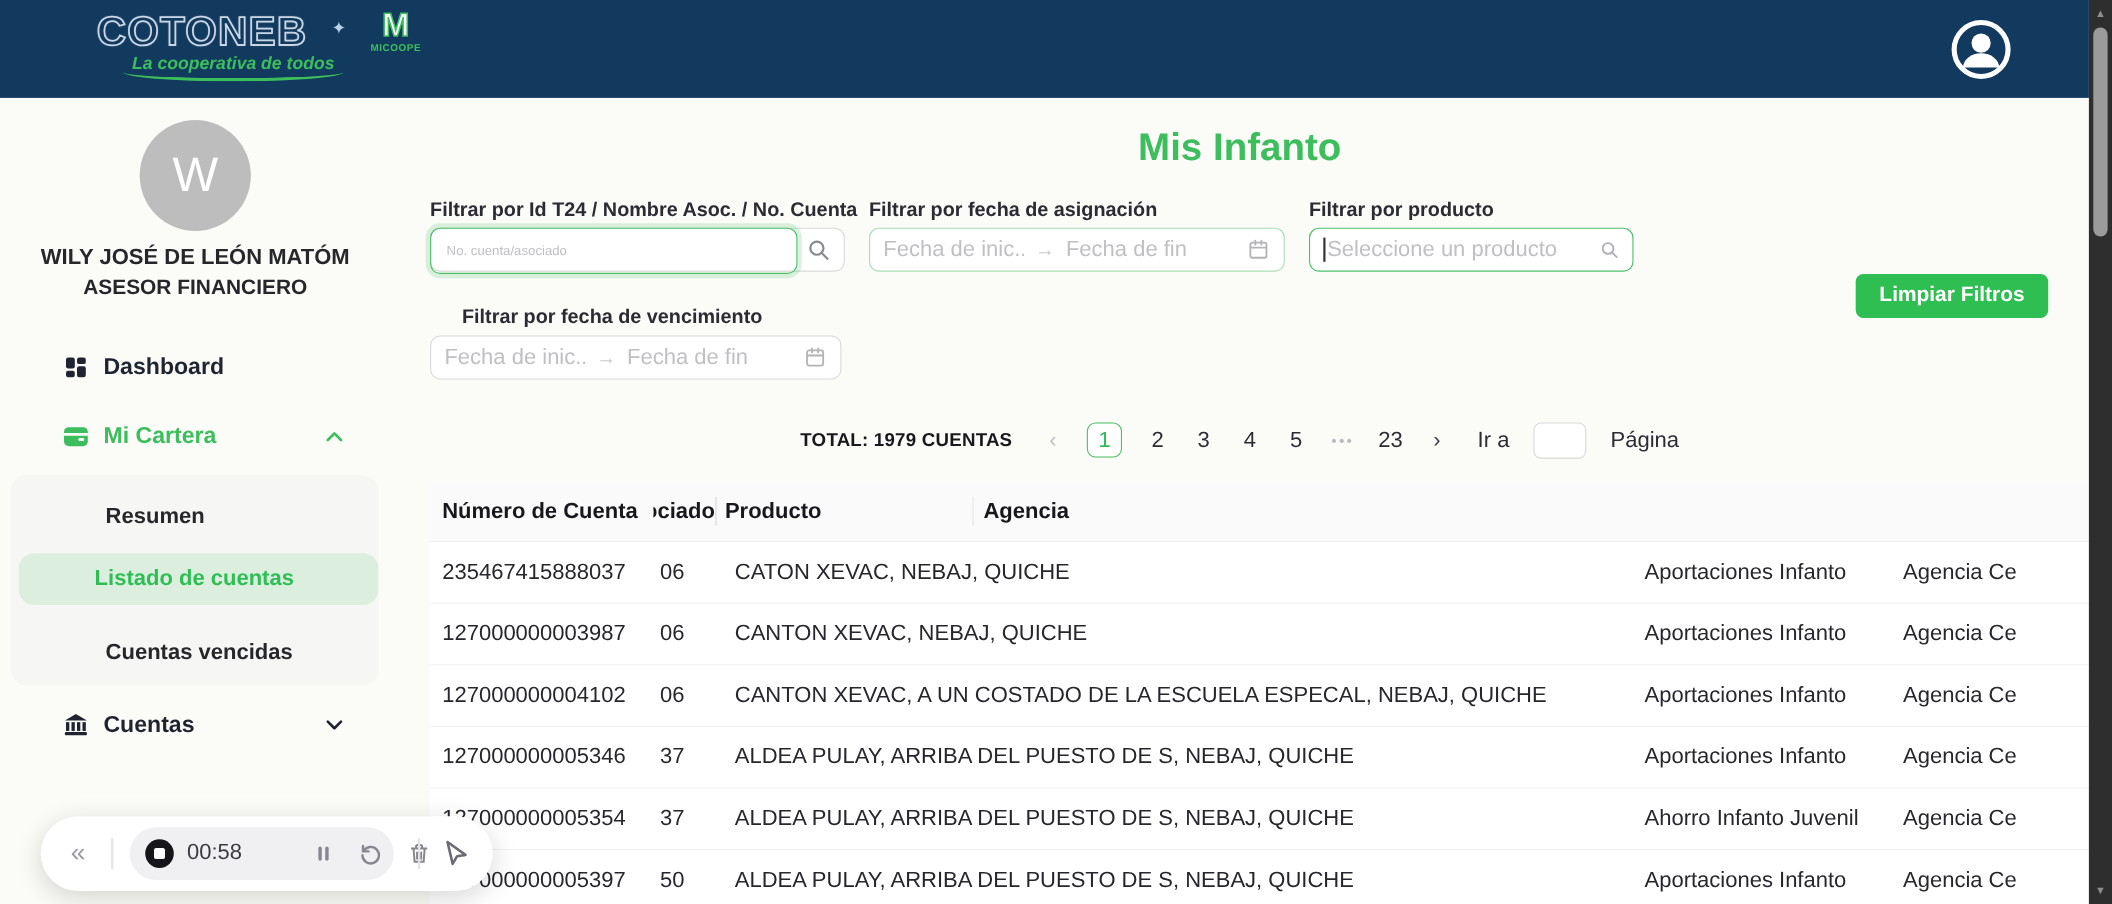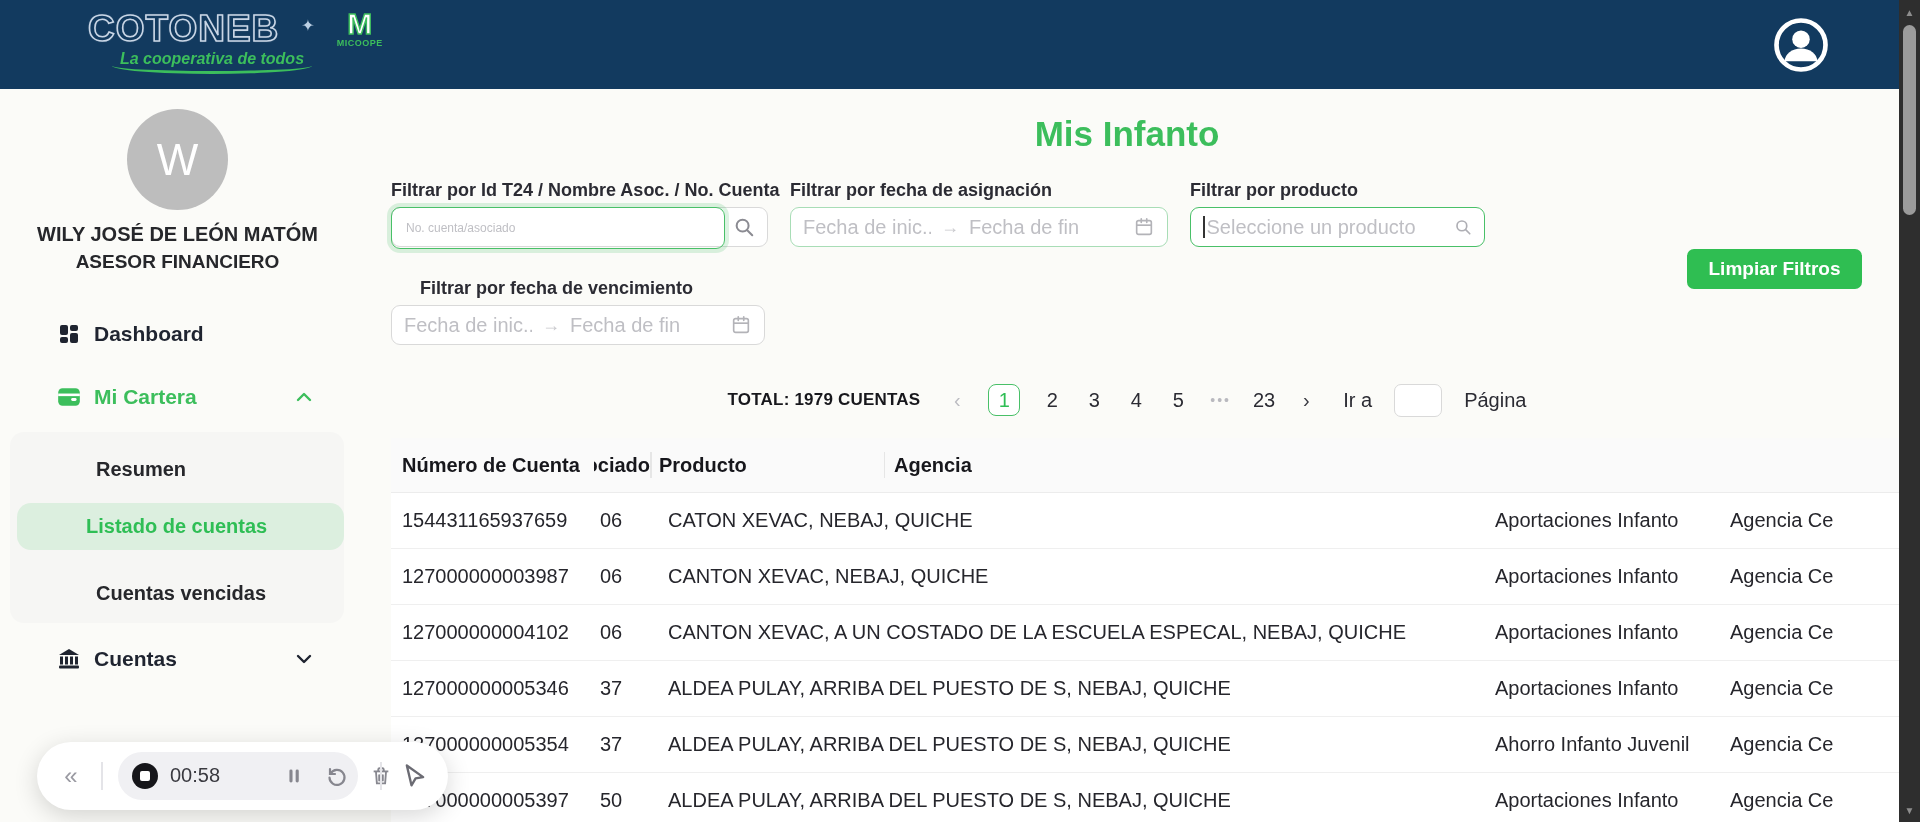--- a/index.html
+++ b/index.html
@@ -291,21 +291,21 @@
         <span>Asociado</span>
       </div>
     <div class="vdiv"></div>
     <div class="vdiv"></div>
     <div class="c-product">Producto</div>
     <div class="vdiv"></div>
     <div class="c-agency">Agencia</div>
   </div>
 
   <div class="trow" style="top:55px;">
-    <div class="c-account">154431165937659</div>
+    <div class="c-account">235467415888037</div>
     <div class="c-assoc cell">06</div>
     <div class="vdiv" style="background:transparent;"></div>
     <div class="c-address">CATON XEVAC, NEBAJ, QUICHE</div>
     <div class="vdiv" style="background:transparent;"></div>
     <div class="c-product">Aportaciones Infanto</div>
     <div class="vdiv" style="background:transparent;"></div>
     <div class="c-agency">Agencia Ce</div>
   </div>
 
   <div class="trow" style="top:111px;">

